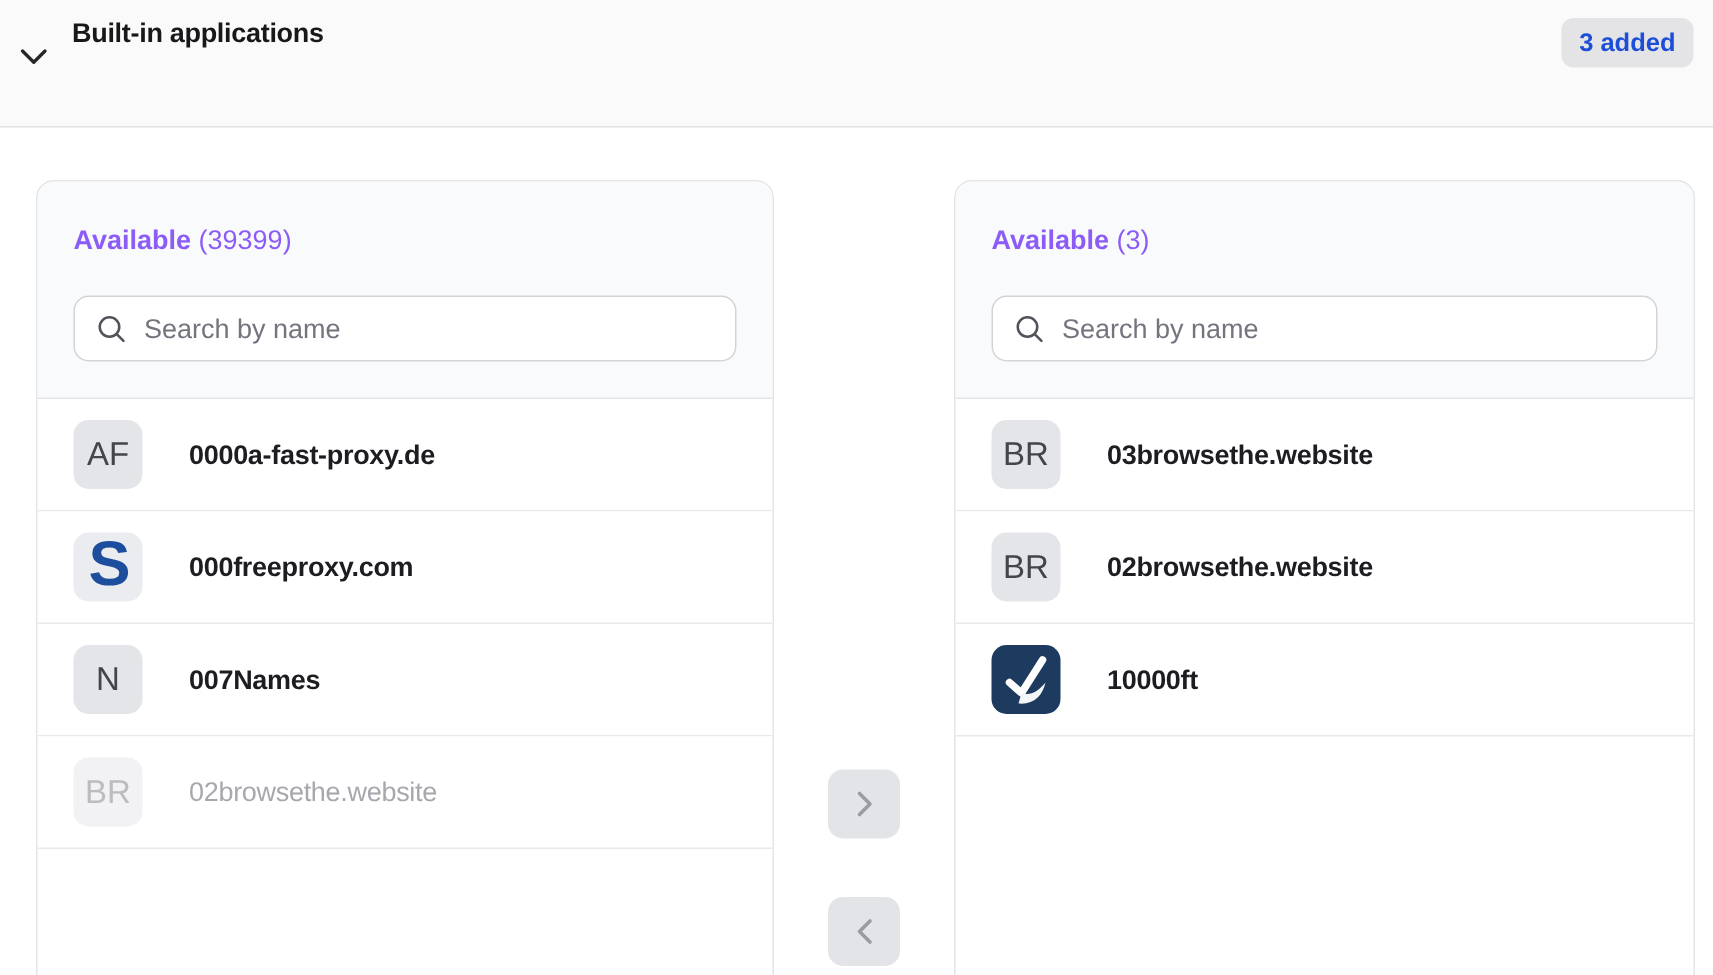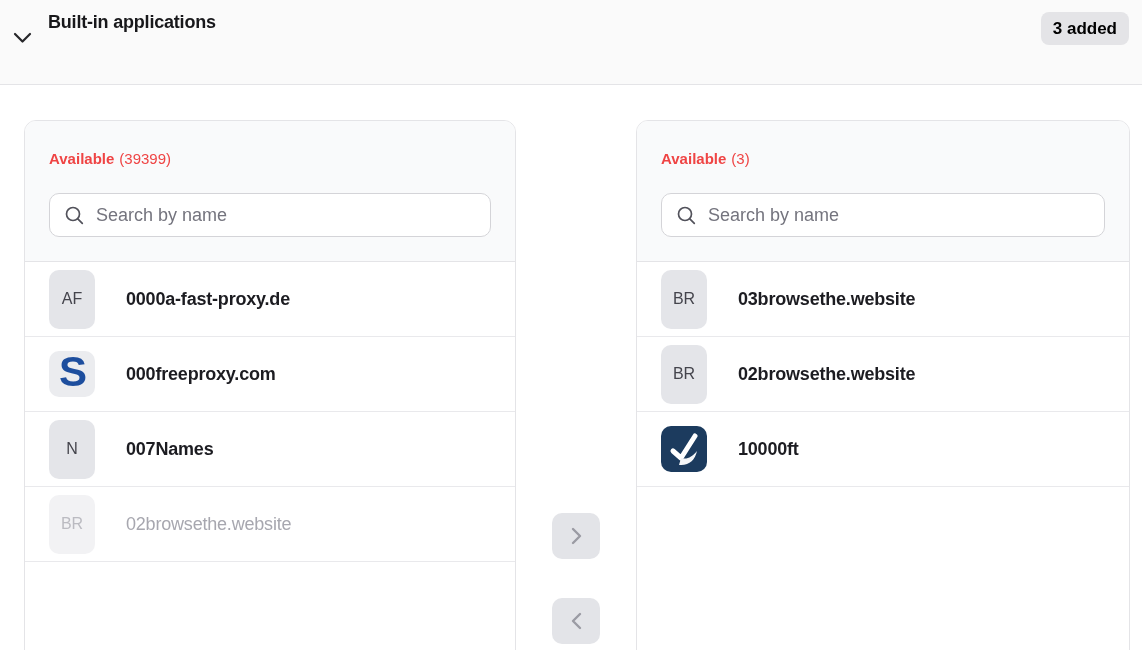--- a/index.html
+++ b/index.html
@@ -8,46 +8,46 @@
 
   
   .top-header { position:relative; height:85px; background:#fafafa;
     border-bottom:1px solid #e4e4e7; }
   .collapse-btn { position:absolute; left:10px; top:26px; width:24px; height:24px;
     background:none; border:none; cursor:pointer; display:flex; align-items:center; justify-content:center; }
   .title-block { position:absolute; left:48px; top:12px; }
   .page-title { font-size:18px; font-weight:700; color:#18181b; letter-spacing:-0.2px; }
   .page-subtitle { margin-top:7px; font-size:14px; font-weight:700; color:#27272a; }
   .added-badge { position:absolute; right:13px; top:12px; height:33px; line-height:33px;
-    padding:0 12px; background:#e4e4e7; border-radius:8px; font-size:17px; font-weight:700; color:#000000; }
+    padding:0 12px; background:#e4e4e7; border-radius:8px; font-size:17px; font-weight:700; color:#1d4ed8; }
 
   
   .content { display:flex; padding-left:24px; padding-right:12px; height:565px; }
   .panel { margin-top:35px; height:560px; background:#fff; border:1px solid #e4e4e7;
     border-radius:12px; overflow:hidden; }
   .panel-left { width:492px; }
   .panel-right { width:494px; }
   .mid-col { width:120px; position:relative; flex:0 0 120px; }
 
   .panel-header { background:#f9fafb; padding:29px 24px 24px 24px; border-bottom:1px solid #e4e4e7; }
-  .panel-title { font-size:15px; color:#ef4444; margin-bottom:26px; }
+  .panel-title { font-size:18px; color:#8b5cf6; margin-bottom:26px; }
   .panel-title .t { font-weight:700; }
   .panel-title .c { font-weight:400; margin-left:5px; }
 
   .search-box { display:flex; align-items:center; height:44px; background:#fff;
     border:1px solid #d4d4d8; border-radius:10px; padding:12px 14px; }
   .search-box svg { flex:0 0 auto; margin-right:11px; }
   .search-input { border:none; outline:none; flex:1; font-size:18px; color:#18181b;
     font-family:"Liberation Sans", sans-serif; background:transparent; }
   .search-input::placeholder { color:#74747e; opacity:1; }
 
   .row { display:flex; align-items:center; height:75px; padding:0 24px;
     border-bottom:1px solid #e9e9ec; background:#fff; cursor:pointer; }
-  .avatar { width:46px; height:59px; border-radius:10px; background:#e4e5e9;
-    display:flex; align-items:center; justify-content:center; font-size:16px;
+  .avatar { width:46px; height:46px; border-radius:10px; background:#e4e5e9;
+    display:flex; align-items:center; justify-content:center; font-size:22px;
     font-weight:500; color:#44444c; flex:0 0 46px; }
   .row-name { margin-left:31px; font-size:18px; font-weight:700; color:#1c1c21; letter-spacing:-0.2px; }
 
   .row.disabled { cursor:default; }
   .row.disabled .avatar { background:#f2f2f4; color:#bbbbc1; }
   .row.disabled .row-name { color:#a7a7af; font-weight:500; }
 
   .logo-tile { width:46px; height:46px; border-radius:10px; flex:0 0 46px;
     display:flex; align-items:center; justify-content:center; overflow:hidden; }
   .tile-gray { background:#ebecef; }

